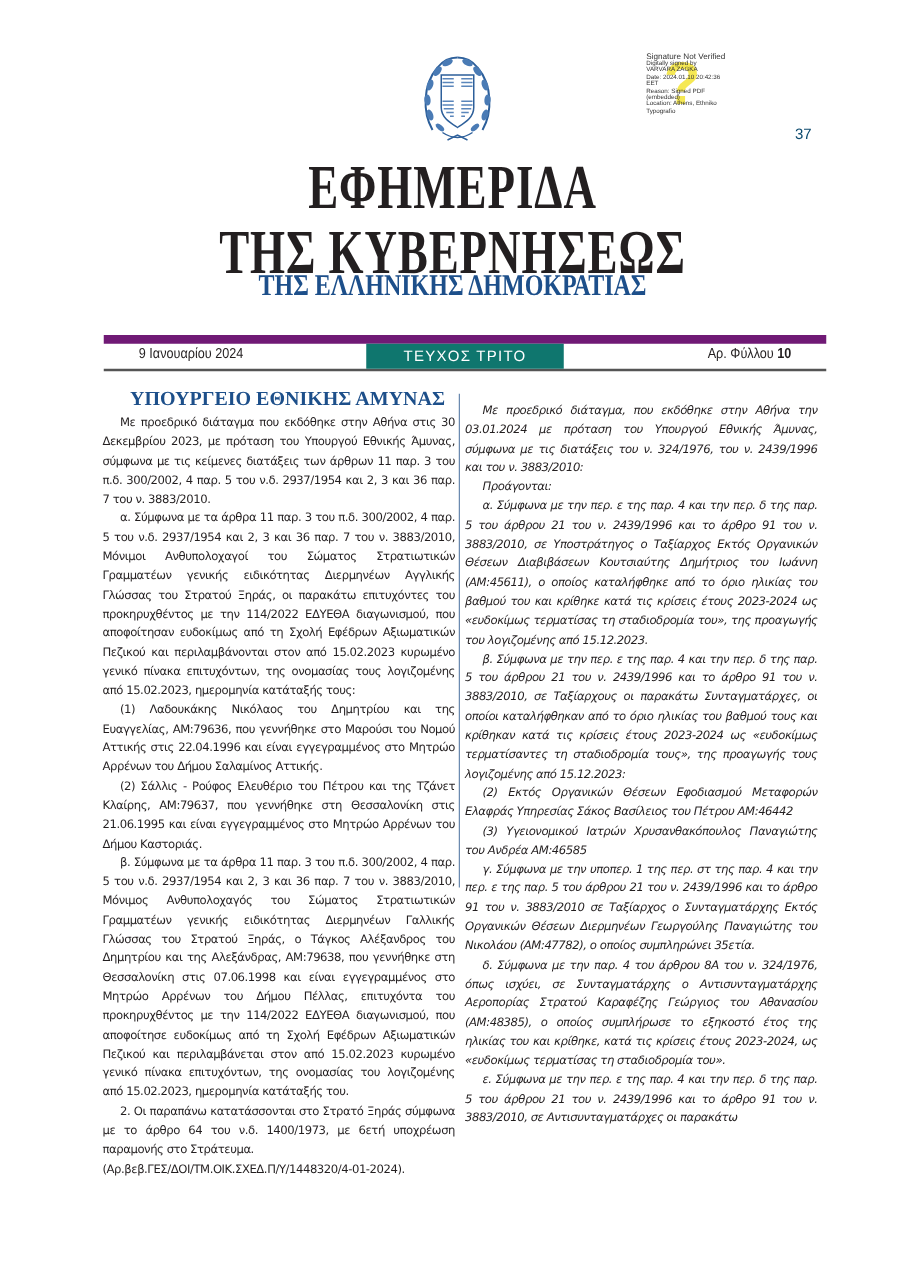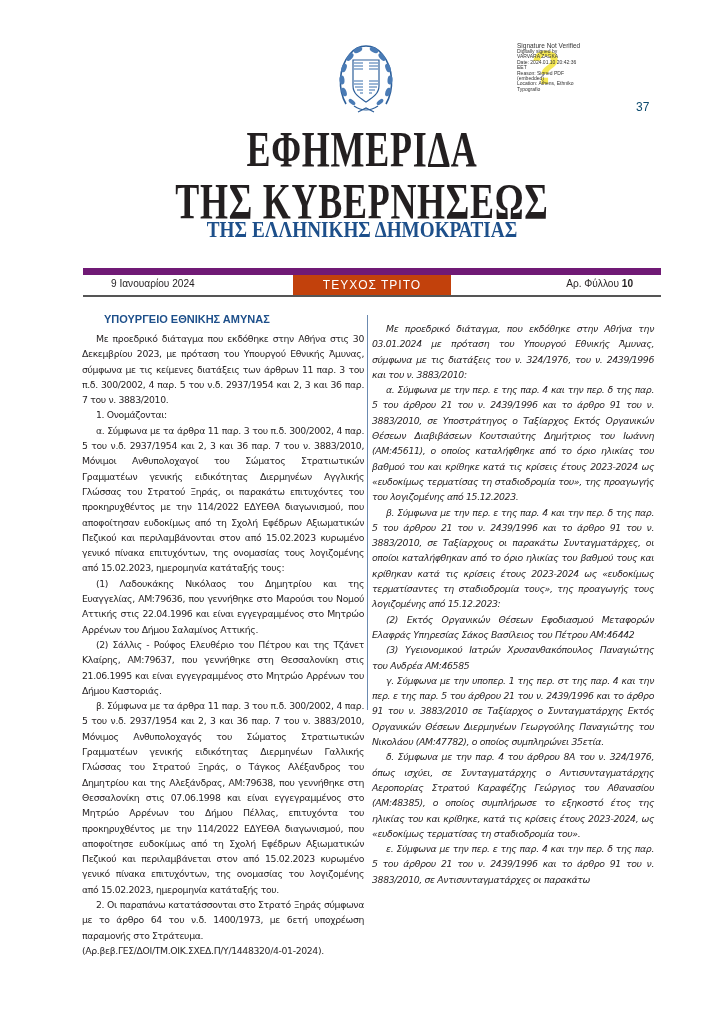--- a/index.html
+++ b/index.html
@@ -20,29 +20,29 @@
     .title1 { top: 122px; font-size: 50px; line-height: 54px; letter-spacing: 1px; }
     .title2 { top: 174px; font-size: 50px; line-height: 54px; letter-spacing: 1px; }
     .subtitle {
       position: absolute; left: 0; width: 724px; top: 215px; text-align: center;
       font-family: "Liberation Serif", serif; font-weight: bold; color: #1d4f8a;
       font-size: 24px; line-height: 28px; transform: scaleX(0.8); transform-origin: center;
     }
 
     .hdr-bar { position: absolute; left: 83px; top: 268px; width: 578px; height: 20px; border-top: 7px solid #701a75; border-bottom: 2px solid #555; }
     .hdr-date { position: absolute; left: 28px; top: 2px; font-family: "Liberation Sans", sans-serif; font-size: 11.5px; color: #231f20; transform: scaleX(0.88); transform-origin: left; }
-    .hdr-issue { position: absolute; left: 210px; top: 0; width: 158px; height: 20px; background: #c2410c; color: #fff; text-align: center; font-family: "Liberation Sans", sans-serif; font-size: 12px; line-height: 20px; letter-spacing: 1px; }
+    .hdr-issue { position: absolute; left: 210px; top: 0; width: 158px; height: 20px; background: #0f766e; color: #fff; text-align: center; font-family: "Liberation Sans", sans-serif; font-size: 12px; line-height: 20px; letter-spacing: 1px; }
     .hdr-sheet { position: absolute; right: 28px; top: 2px; font-family: "Liberation Sans", sans-serif; font-size: 11.5px; color: #231f20; transform: scaleX(0.88); transform-origin: right; }
     .hdr-sheet b { font-weight: bold; }
 
     .col { position: absolute; top: 312px; width: 282px; font-family: "DejaVu Sans", sans-serif; font-size: 9.3px; line-height: 15.3px; color: #231f20; text-align: justify; }
     .col-left { left: 82px; }
     .col-right { left: 372px; top: 321px; font-style: italic; }
     .col p { margin: 0; text-indent: 14px; letter-spacing: -0.35px; }
-    .ministry { font-family: Liberation Sans, sans-serif; font-weight: bold; color: #1d4f8a; font-size: 11px; line-height: 15px; text-indent: 22px !important; margin-bottom: 4px !important; letter-spacing: 0 !important; }
+    .ministry { font-family: Liberation Serif, serif; font-weight: bold; color: #1d4f8a; font-size: 16px; line-height: 15px; text-indent: 22px !important; margin-bottom: 4px !important; letter-spacing: 0 !important; }
     .divider { position: absolute; left: 367px; top: 315px; width: 1px; height: 395px; background: #6b8ab0; }
     .col-left p.ref { text-indent: 0; }
   </style>
 </head>
 <body>
 
 <div class="emblem">
   <svg width="60" height="80" viewBox="0 0 60 80">
     <g fill="none" stroke="#2d5f9a" stroke-width="1.6">
       <path d="M10 62 C 2 48, 2 26, 14 12 C 18 7, 24 4, 30 4"></path>
@@ -114,33 +114,33 @@
   <span class="hdr-issue">ΤΕΥΧΟΣ ΤΡΙΤΟ</span>
   <span class="hdr-sheet">
     <span>Αρ. Φύλλου</span>
     <b>10</b>
   </span>
 </div>
 
 <div class="col col-left">
   <p class="ministry">ΥΠΟΥΡΓΕΙΟ ΕΘΝΙΚΗΣ ΑΜΥΝΑΣ</p>
   <p>Με προεδρικό διάταγμα που εκδόθηκε στην Αθήνα στις 30 Δεκεμβρίου 2023, με πρόταση του Υπουργού Εθνικής Άμυνας, σύμφωνα με τις κείμενες διατάξεις των άρθρων 11 παρ. 3 του π.δ. 300/2002, 4 παρ. 5 του ν.δ. 2937/1954 και 2, 3 και 36 παρ. 7 του ν. 3883/2010.</p>
-  <p>1. Ονομάζονται:</p>
   <p>α. Σύμφωνα με τα άρθρα 11 παρ. 3 του π.δ. 300/2002, 4 παρ. 5 του ν.δ. 2937/1954 και 2, 3 και 36 παρ. 7 του ν. 3883/2010, Μόνιμοι Ανθυπολοχαγοί του Σώματος Στρατιωτικών Γραμματέων γενικής ειδικότητας Διερμηνέων Αγγλικής Γλώσσας του Στρατού Ξηράς, οι παρακάτω επιτυχόντες του προκηρυχθέντος με την 114/2022 ΕΔΥΕΘΑ διαγωνισμού, που αποφοίτησαν ευδοκίμως από τη Σχολή Εφέδρων Αξιωματικών Πεζικού και περιλαμβάνονται στον από 15.02.2023 κυρωμένο γενικό πίνακα επιτυχόντων, της ονομασίας τους λογιζομένης από 15.02.2023, ημερομηνία κατάταξής τους:</p>
   <p>(1) Λαδουκάκης Νικόλαος του Δημητρίου και της Ευαγγελίας, ΑΜ:79636, που γεννήθηκε στο Μαρούσι του Νομού Αττικής στις 22.04.1996 και είναι εγγεγραμμένος στο Μητρώο Αρρένων του Δήμου Σαλαμίνος Αττικής.</p>
   <p>(2) Σάλλις - Ρούφος Ελευθέριο του Πέτρου και της Τζάνετ Κλαίρης, ΑΜ:79637, που γεννήθηκε στη Θεσσαλονίκη στις 21.06.1995 και είναι εγγεγραμμένος στο Μητρώο Αρρένων του Δήμου Καστοριάς.</p>
   <p>β. Σύμφωνα με τα άρθρα 11 παρ. 3 του π.δ. 300/2002, 4 παρ. 5 του ν.δ. 2937/1954 και 2, 3 και 36 παρ. 7 του ν. 3883/2010, Μόνιμος Ανθυπολοχαγός του Σώματος Στρατιωτικών Γραμματέων γενικής ειδικότητας Διερμηνέων Γαλλικής Γλώσσας του Στρατού Ξηράς, ο Τάγκος Αλέξανδρος του Δημητρίου και της Αλεξάνδρας, ΑΜ:79638, που γεννήθηκε στη Θεσσαλονίκη στις 07.06.1998 και είναι εγγεγραμμένος στο Μητρώο Αρρένων του Δήμου Πέλλας, επιτυχόντα του προκηρυχθέντος με την 114/2022 ΕΔΥΕΘΑ διαγωνισμού, που αποφοίτησε ευδοκίμως από τη Σχολή Εφέδρων Αξιωματικών Πεζικού και περιλαμβάνεται στον από 15.02.2023 κυρωμένο γενικό πίνακα επιτυχόντων, της ονομασίας του λογιζομένης από 15.02.2023, ημερομηνία κατάταξής του.</p>
   <p>2. Οι παραπάνω κατατάσσονται στο Στρατό Ξηράς σύμφωνα με το άρθρο 64 του ν.δ. 1400/1973, με 6ετή υποχρέωση παραμονής στο Στράτευμα.</p>
   <p class="ref">(Αρ.βεβ.ΓΕΣ/ΔΟΙ/ΤΜ.ΟΙΚ.ΣΧΕΔ.Π/Υ/1448320/4-01-2024).</p>
 </div>
 
 <div class="divider"></div>
 
 <div class="col col-right">
   <p>Με προεδρικό διάταγμα, που εκδόθηκε στην Αθήνα την 03.01.2024 με πρόταση του Υπουργού Εθνικής Άμυνας, σύμφωνα με τις διατάξεις του ν. 324/1976, του ν. 2439/1996 και του ν. 3883/2010:</p>
+  <p>Προάγονται:</p>
   <p>α. Σύμφωνα με την περ. ε της παρ. 4 και την περ. δ της παρ. 5 του άρθρου 21 του ν. 2439/1996 και το άρθρο 91 του ν. 3883/2010, σε Υποστράτηγος ο Ταξίαρχος Εκτός Οργανικών Θέσεων Διαβιβάσεων Κουτσιαύτης Δημήτριος του Ιωάννη (ΑΜ:45611), ο οποίος καταλήφθηκε από το όριο ηλικίας του βαθμού του και κρίθηκε κατά τις κρίσεις έτους 2023-2024 ως «ευδοκίμως τερματίσας τη σταδιοδρομία του», της προαγωγής του λογιζομένης από 15.12.2023.</p>
   <p>β. Σύμφωνα με την περ. ε της παρ. 4 και την περ. δ της παρ. 5 του άρθρου 21 του ν. 2439/1996 και το άρθρο 91 του ν. 3883/2010, σε Ταξίαρχους οι παρακάτω Συνταγματάρχες, οι οποίοι καταλήφθηκαν από το όριο ηλικίας του βαθμού τους και κρίθηκαν κατά τις κρίσεις έτους 2023-2024 ως «ευδοκίμως τερματίσαντες τη σταδιοδρομία τους», της προαγωγής τους λογιζομένης από 15.12.2023:</p>
   <p>(2) Εκτός Οργανικών Θέσεων Εφοδιασμού Μεταφορών Ελαφράς Υπηρεσίας Σάκος Βασίλειος του Πέτρου ΑΜ:46442</p>
   <p>(3) Υγειονομικού Ιατρών Χρυσανθακόπουλος Παναγιώτης του Ανδρέα ΑΜ:46585</p>
   <p>γ. Σύμφωνα με την υποπερ. 1 της περ. στ της παρ. 4 και την περ. ε της παρ. 5 του άρθρου 21 του ν. 2439/1996 και το άρθρο 91 του ν. 3883/2010 σε Ταξίαρχος ο Συνταγματάρχης Εκτός Οργανικών Θέσεων Διερμηνέων Γεωργούλης Παναγιώτης του Νικολάου (ΑΜ:47782), ο οποίος συμπληρώνει 35ετία.</p>
   <p>δ. Σύμφωνα με την παρ. 4 του άρθρου 8Α του ν. 324/1976, όπως ισχύει, σε Συνταγματάρχης ο Αντισυνταγματάρχης Αεροπορίας Στρατού Καραφέζης Γεώργιος του Αθανασίου (ΑΜ:48385), ο οποίος συμπλήρωσε το εξηκοστό έτος της ηλικίας του και κρίθηκε, κατά τις κρίσεις έτους 2023-2024, ως «ευδοκίμως τερματίσας τη σταδιοδρομία του».</p>
   <p>ε. Σύμφωνα με την περ. ε της παρ. 4 και την περ. δ της παρ. 5 του άρθρου 21 του ν. 2439/1996 και το άρθρο 91 του ν. 3883/2010, σε Αντισυνταγματάρχες οι παρακάτω</p>
 </div>
 
 </body></html>

